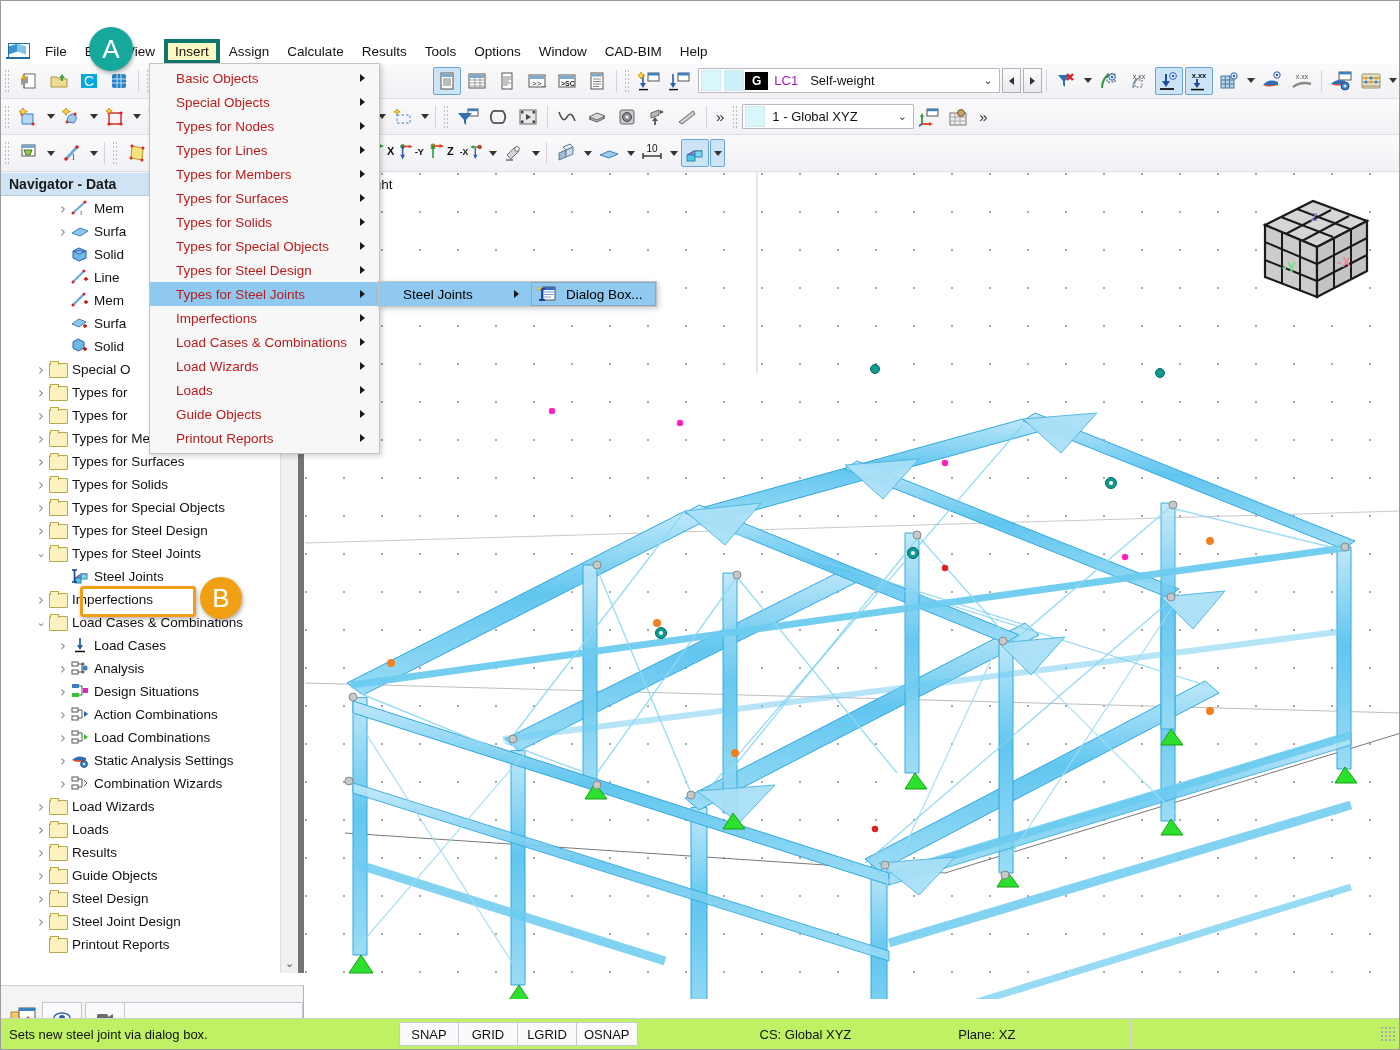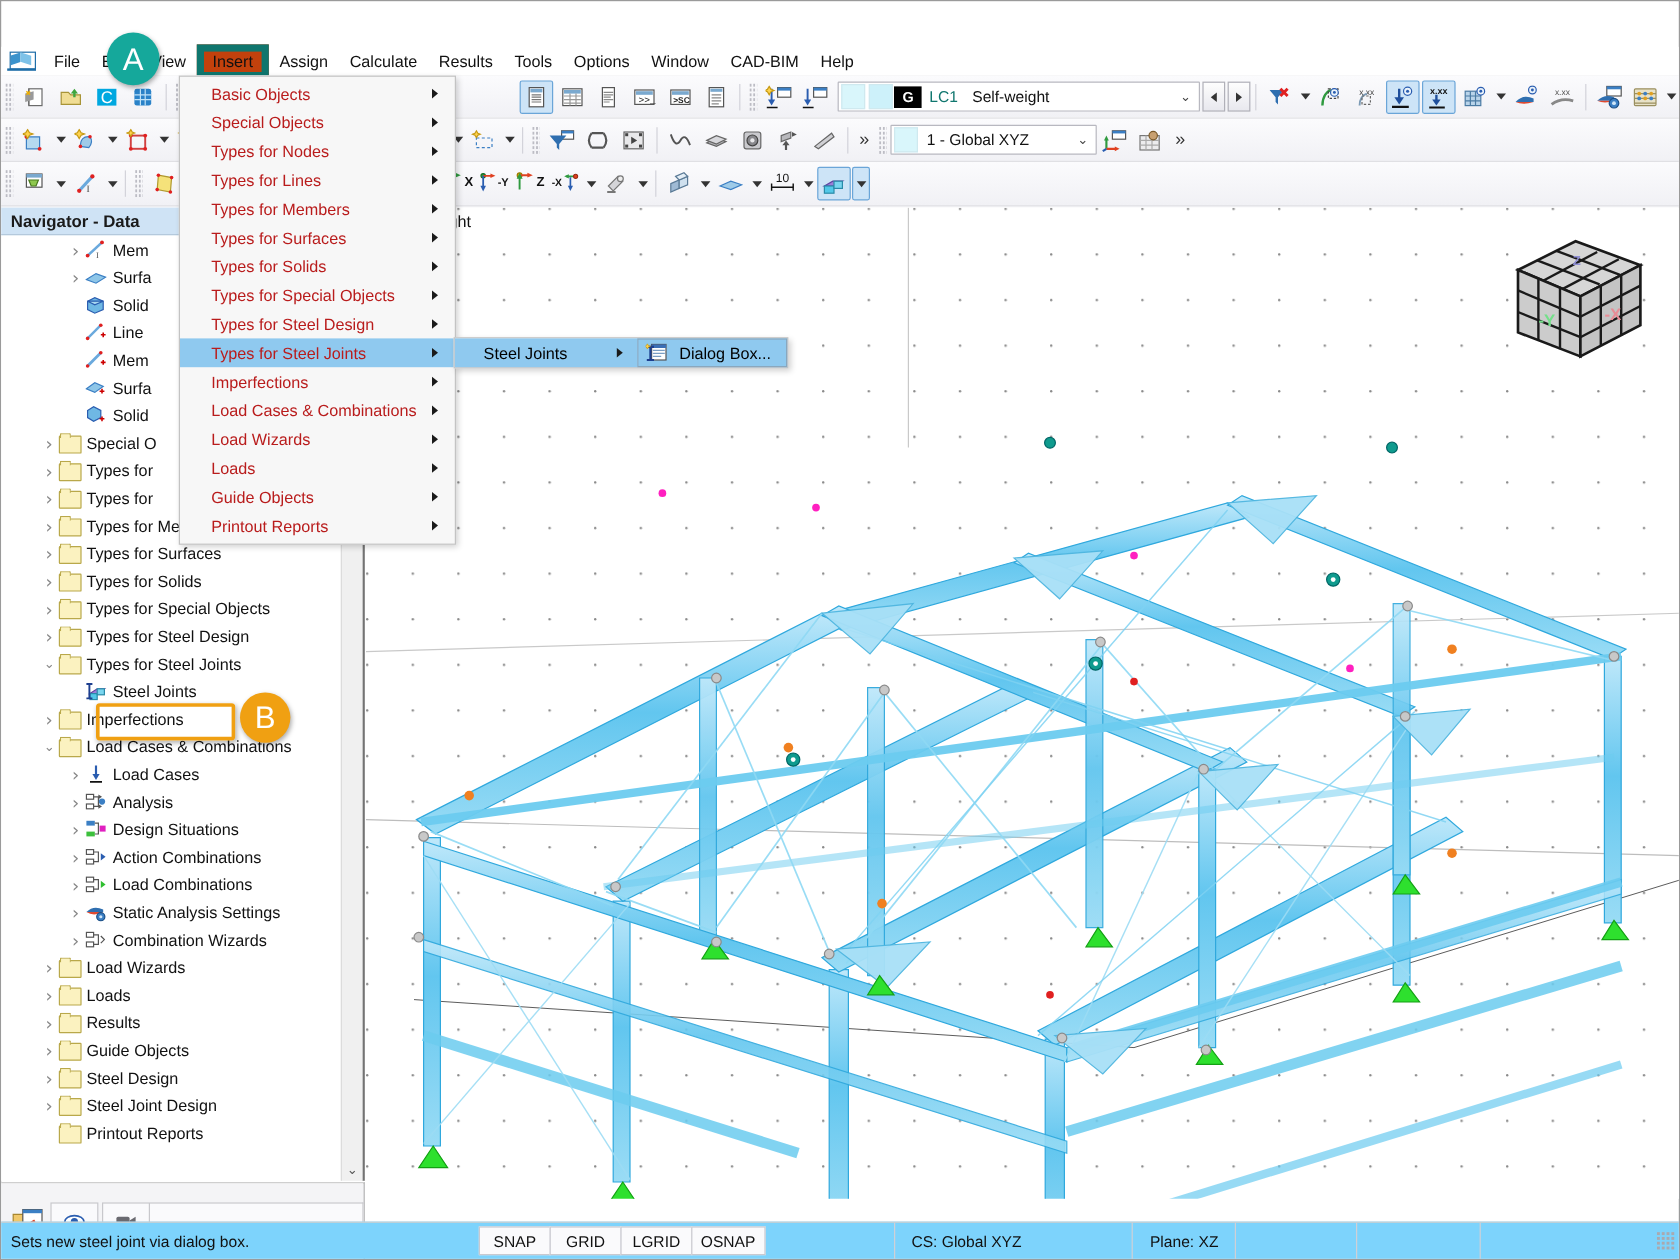--- a/index.html
+++ b/index.html
@@ -65,23 +65,23 @@
   }
   .menubar-logo .m1 { position:absolute; left:4px; top:3px; width:20px; height:13px; background:#ffffff; border:1px solid #1f6ea8;}
   .menubar-logo .m2 { position:absolute; left:5px; top:5px; width:8px; height:8px; background:#3c93cc; transform: skewY(-18deg);}
   .menubar-logo .m3 { position:absolute; left:13px; top:5px; width:9px; height:8px; background:#7ec2e8; transform: skewY(18deg);}
   .menubar-logo .m4 { position:absolute; left:2px; top:17px; width:24px; height:2px; background:#1f6ea8;}
   .menu-item {
     padding: 3px 9px; font-size: 13.5px; color: #111; cursor: default;
     white-space: nowrap;
   }
   .menu-item.active {
-    border: 6px solid #0f766e;
+    border: 4px solid #0f766e;
     padding: 1px 7px;
-    background: #c2410c;
+    background: #fef9c3;
   }
 
   
   .toolbars { position: absolute; top: 62px; left: 0; right: 0; height: 110px; background: #f6f6f8; }
   .tbrow {
     position: absolute; left: 0; right: 0; height: 35px;
     display: flex; align-items: center;
     border-bottom: 1px solid #e0e0e4;
     background: linear-gradient(#fbfbfd, #f1f1f5);
   }
@@ -113,37 +113,37 @@
 
   
   .combo {
     height: 23px; border: 1px solid #b8b8c0; background: #fff;
     display: flex; align-items: center; font-size: 13px; flex: none;
     border-radius: 1px;
   }
   .combo .swatch { width: 18px; height: 19px; margin: 0 1px 0 2px; background: #d9f6fb; border:1px solid #cfe9ef;}
   .combo .swatch.b { background:#cdf1fa; }
   .combo .blk { background:#000; color:#fff; font-weight: bold; font-size:12px; padding:2px 7px; margin-right:6px;}
-  .combo .lcid { color:#0f766e; margin-right:12px;}
+  .combo .lcid { color:#a21caf; margin-right:12px;}
   .combo .txt { color:#111; }
   .combo .cbcaret {
     margin-left:auto; width:22px; text-align:center; color:#444; font-size:11px;
   }
   .navbtn {
     width:17px;height:23px;border:1px solid #b0b0b8;background:linear-gradient(#fdfdfd,#e8e8ee);
     display:flex;align-items:center;justify-content:center;flex:none;margin-left:2px;
   }
   .navbtn .tri-l { width:0;height:0;border-top:4px solid transparent;border-bottom:4px solid transparent;border-right:5px solid #333;}
   .navbtn .tri-r { width:0;height:0;border-top:4px solid transparent;border-bottom:4px solid transparent;border-left:5px solid #333;}
   .chev2 { font-size: 15px; color:#333; padding: 0 5px; flex:none; }
 
   
   .navigator {
-    position: absolute; left: 0; top: 172px; width: 303px; bottom: 65px;
-    background: #ffffff; border-right: 2px solid #737373;
+    position: absolute; left: 0; top: 172px; width: 303px; bottom: 76px;
+    background: #ffffff; border-right: 6px solid #737373;
     box-sizing: border-box;
   }
   .nav-header {
     height: 22px; background: #cfe3f5;
     display:flex; align-items:center; padding-left: 8px;
     font-weight: bold; font-size: 14px; color: #1a1a1a;
     border-bottom: 1px solid #b4c9dc;
   }
   .nav-tree {
     position:absolute; top:23px; left:0; right:17px; bottom:0;
@@ -189,21 +189,21 @@
     position: absolute; left: 304px; top: 172px; right: 0; bottom: 50px;
     background: #ffffff; overflow: hidden;
   }
   .vp-label {
     position:absolute; left:44px; top:4px; font-size:13.5px; color:#111;
   }
 
   
   .statusbar {
     position:absolute; left:0; right:0; bottom:0; height:30px;
-    background:#7dd3fc; border-top:1px solid #cfcfcf;
+    background:#bef264; border-top:1px solid #cfcfcf;
     display:flex; align-items:center; font-size:13px; color:#111;justify-content:flex-end;
   }
   .sb-msg { padding-left:8px; width: 390px; }
   .sb-cell {
     border:1px solid #c9c9cf; background:#fafafc; height:22px; min-width:44px;
     display:flex;align-items:center;justify-content:center;padding:0 7px;margin-right:-1px;
   }
   .sb-plain {
     border-left:1px solid #d0d0d6; height:30px; display:flex;align-items:center;padding:0 14px;
   }

